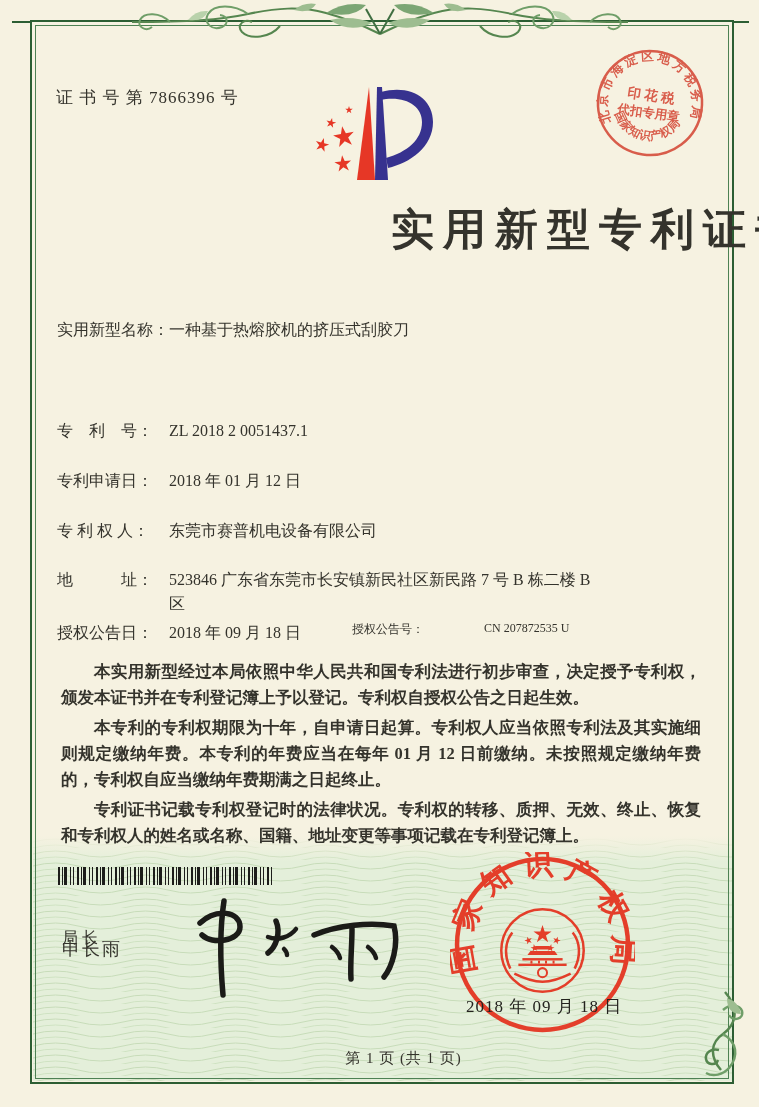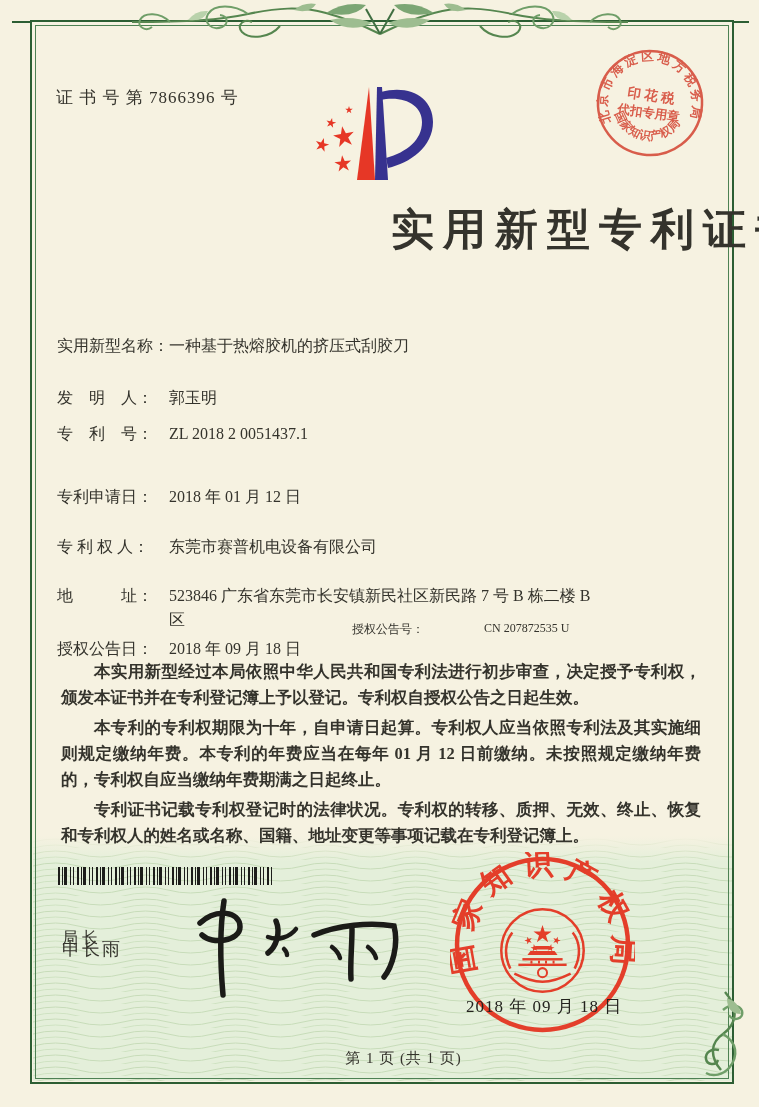--- a/index.html
+++ b/index.html
@@ -20,21 +20,21 @@
   
   .panel{position:absolute;left:33px;top:836px;width:699px;height:245px;
     background:#e4efda;z-index:1;}
   .panel .fade{position:absolute;left:0;top:0;width:100%;height:26px;
     background:linear-gradient(#f6f2e1,rgba(246,242,225,0));}
   .waves{position:absolute;left:0;top:0;}
   
   .certno{position:absolute;left:56px;top:86px;font-size:17px;letter-spacing:1px;z-index:3;}
   .title{position:absolute;left:0;right:0;top:201px;text-align:right;
     font-size:43px;font-weight:bold;letter-spacing:9px;z-index:3;}
-  .row{position:absolute;left:57px;display:flex;font-size:16px;line-height:1.5;z-index:3;margin-top:16px;}
+  .row{position:absolute;left:57px;display:flex;font-size:16px;line-height:1.5;z-index:3;}
   .row .lab{width:112px;flex:none;white-space:nowrap;}
   .row .val{white-space:nowrap;}
   .row .val.wrap{white-space:normal;width:482px;}
   .pair2{position:absolute;left:352px;top:621px;display:flex;font-size:12px;z-index:3;gap:32px;}
   .pair2 .lab{width:100px;flex:none;white-space:nowrap;}
   .paras{position:absolute;left:57px;top:655px;width:648px;font-size:16.5px;
     line-height:26px;text-align:justify;z-index:3;}
   .paras p{margin:4px;text-indent:2em;font-weight:bold;}
   
   .barcode{position:absolute;left:58px;top:867px;width:214px;height:18px;z-index:3;
@@ -135,25 +135,21 @@
       <text x="0" y="14" text-anchor="middle" font-size="12.5" font-weight="bold" font-family="Liberation Serif, DejaVu Serif, serif">代扣专用章</text>
     </g>
   </svg>
 
   <div class="title">实用新型专利证书</div>
 
   <div class="row" style="top:318px">
     <span class="lab">实用新型名称：</span>
     <span class="val">一种基于热熔胶机的挤压式刮胶刀</span>
   </div>
-  <div class="row" style="top:370px">
-    <span class="lab">发　明　人：</span>
-    <span class="val">郭玉明</span>
-  </div>
-  <div class="row" style="top:406px">
+  <div class="row" style="top:419px">
     <span class="lab">专　利　号：</span>
     <span class="val">ZL 2018 2 0051437.1</span>
   </div>
   <div class="row" style="top:469px">
     <span class="lab">专利申请日：</span>
     <span class="val">2018 年 01 月 12 日</span>
   </div>
   <div class="row" style="top:519px">
     <span class="lab">专 利 权 人：</span>
     <span class="val">东莞市赛普机电设备有限公司</span>

